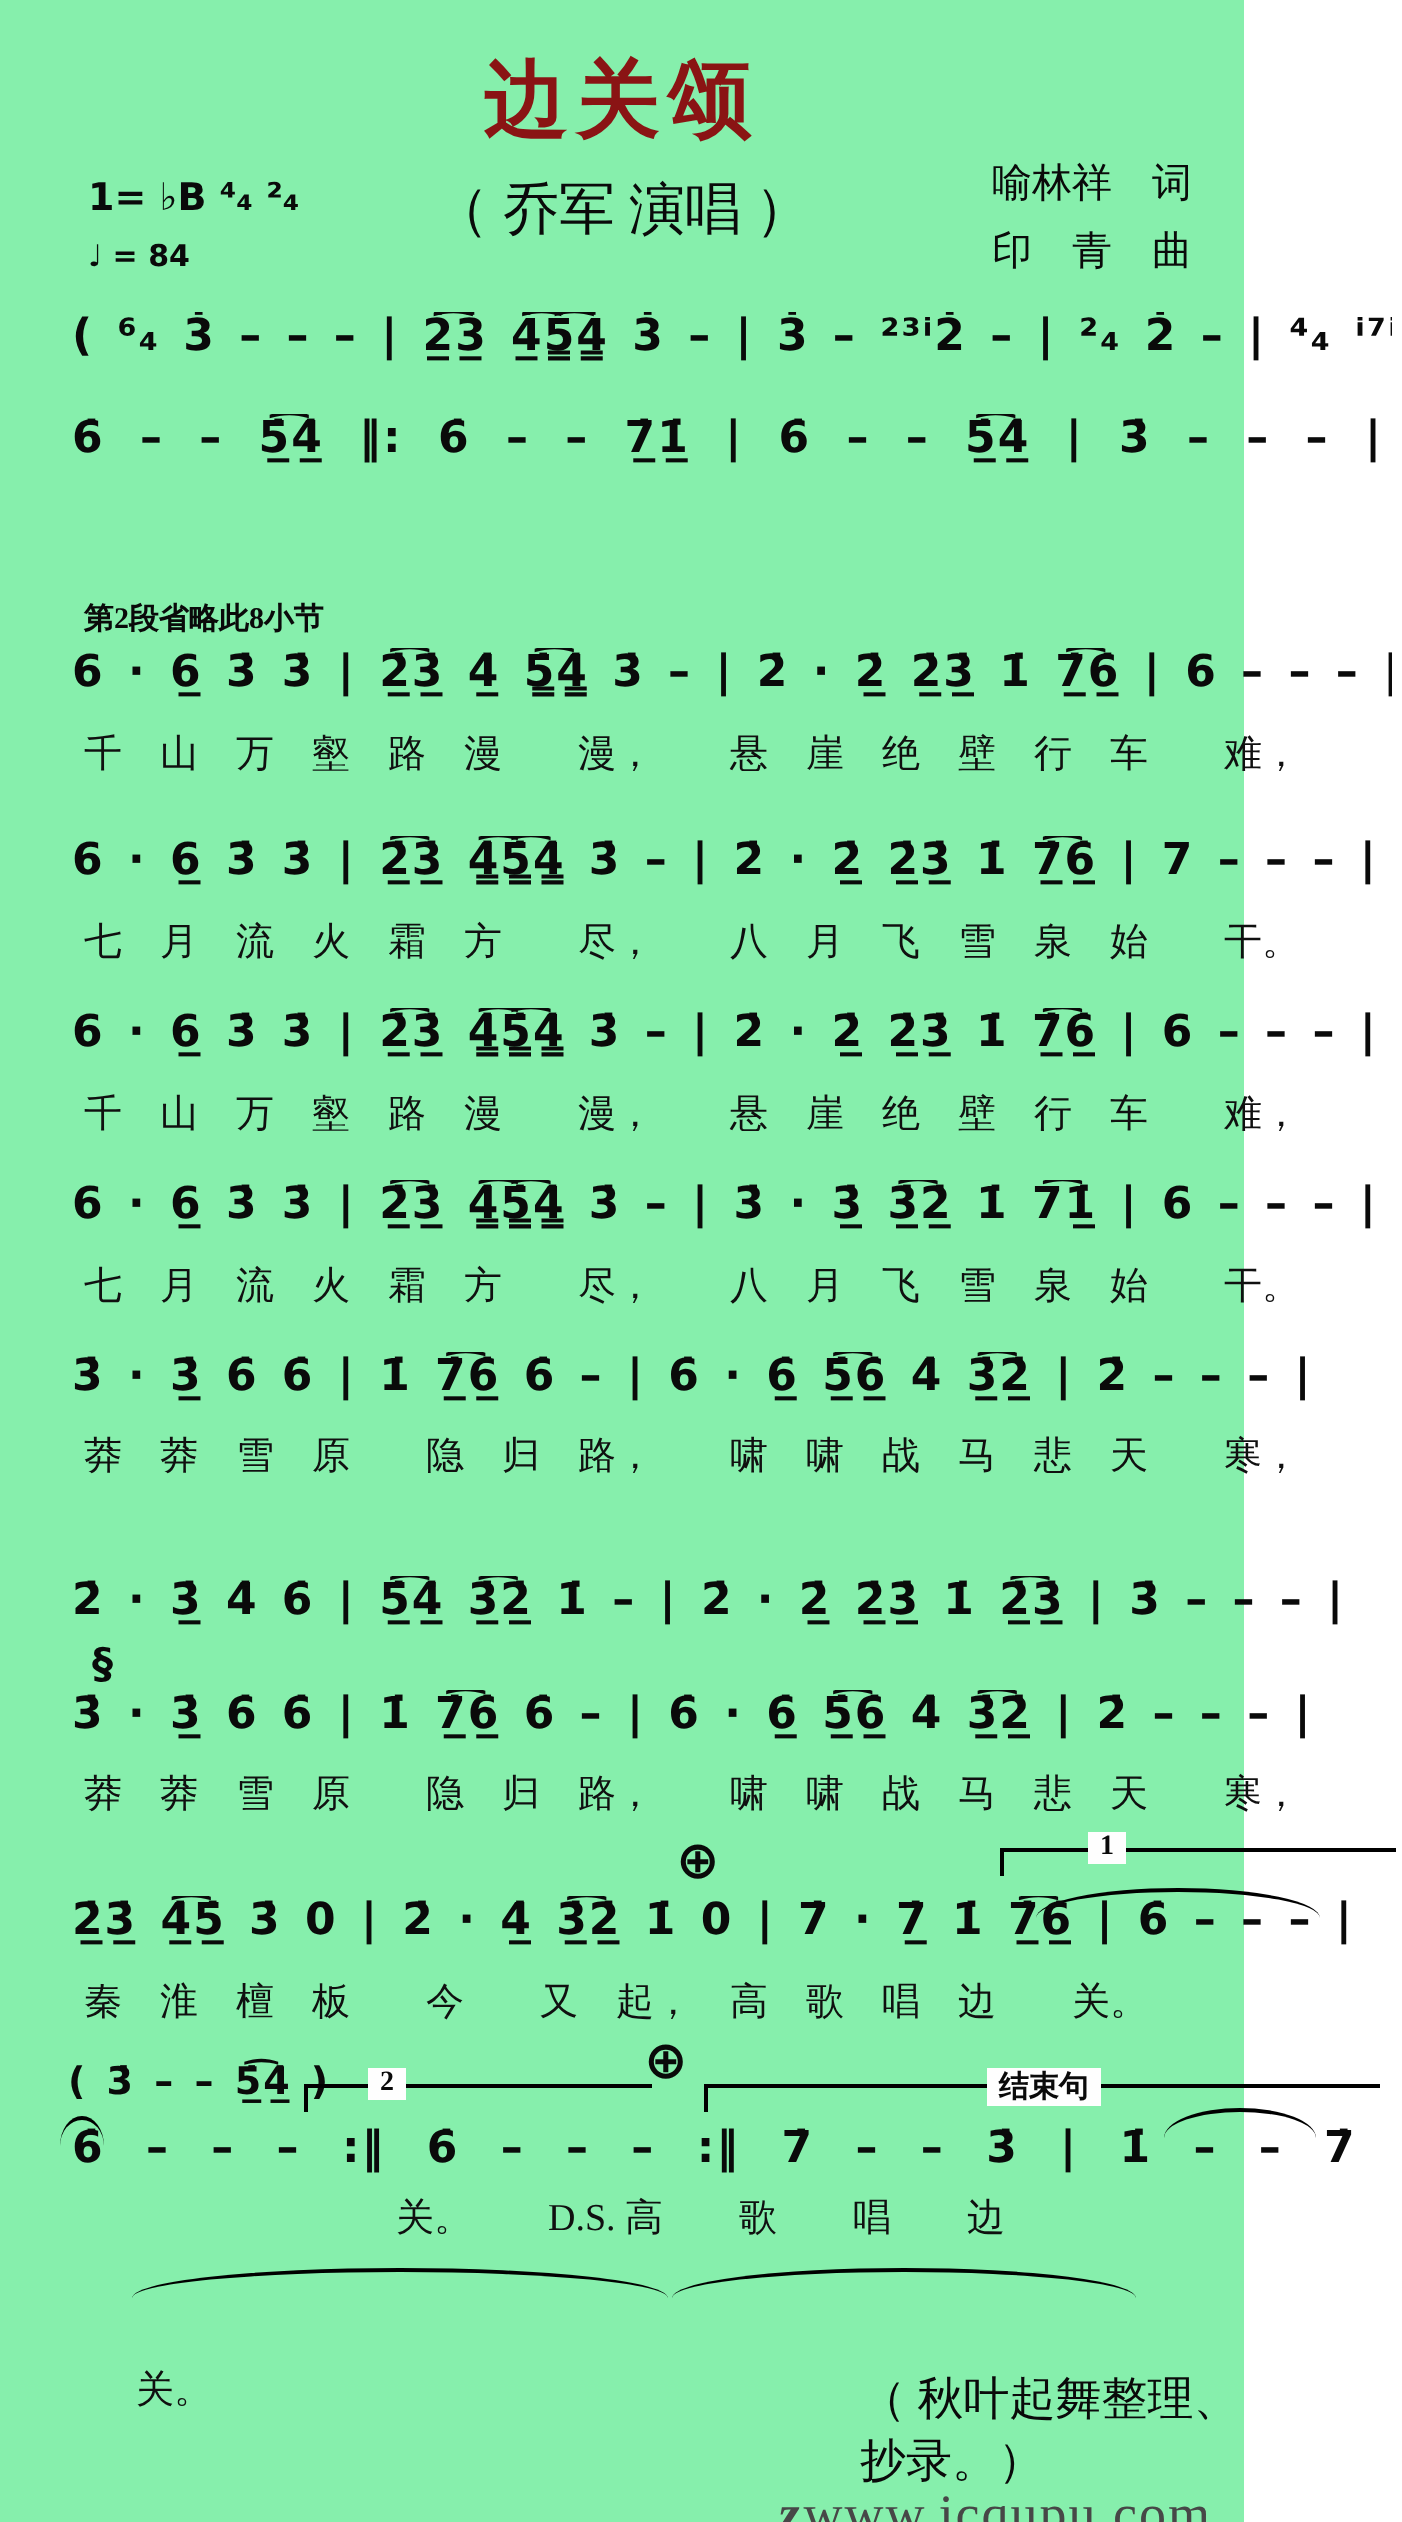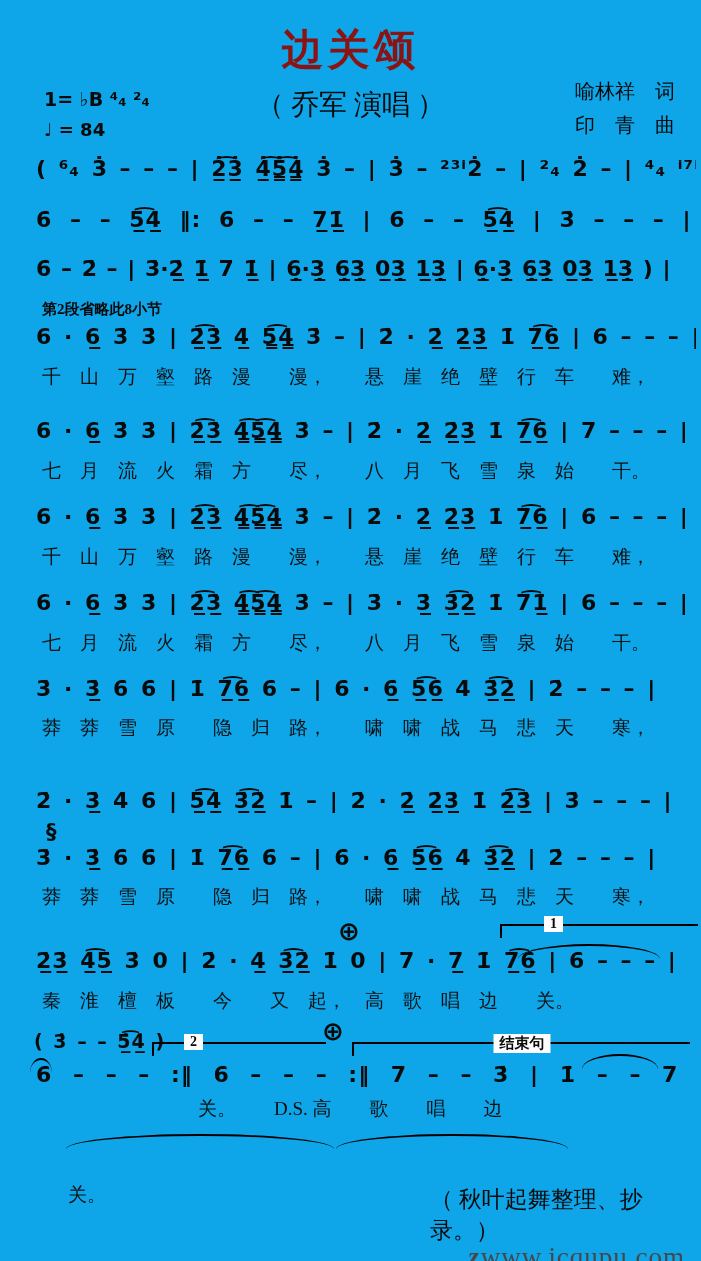--- a/index.html
+++ b/index.html
@@ -1,28 +1,28 @@
 <!DOCTYPE html>
 <html><head>
 <meta charset="utf-8">
 <style>
   html,body{margin:0;padding:0;background:#ffffff;}
   body{width:701px;height:1261px;overflow:hidden;
        font-family:"DejaVu Sans",sans-serif;color:#0a0a0a;}
-  .sheet{position:relative;width:701px;height:1261px;background:#0ea5e9;}
+  .sheet{position:relative;width:622px;height:1261px;background:#86efac;}
 
   .title{position:absolute;top:22px;left:0;width:100%;text-align:center;
          font-size:42px;font-weight:bold;color:#8a1414;letter-spacing:4px;
          font-family:"DejaVu Sans",sans-serif;}
   .subtitle{position:absolute;top:86px;left:0;width:100%;text-align:center;
             font-size:28px;font-family:"Liberation Serif",serif;}
   .credit{position:absolute;right:26px;font-size:20px;
           font-family:"Liberation Serif",serif;}
   .keysig{position:absolute;left:44px;top:88px;font-size:19px;font-weight:bold;}
-  .tempo{position:absolute;left:44px;top:119px;font-size:18px;font-weight:bold;}
+  .tempo{position:absolute;left:44px;top:119px;font-size:15px;font-weight:bold;}
 
   .music{position:absolute;left:36px;width:660px;white-space:nowrap;overflow:hidden;
          font-family:"DejaVu Sans",sans-serif;font-weight:bold;font-size:22px;
          letter-spacing:1px;word-spacing:3px;}
   .wide{word-spacing:12px;}
   .lyric{position:absolute;left:42px;white-space:nowrap;overflow:hidden;
          font-family:"Liberation Serif",serif;font-size:19px;color:#101010;}
 
   .smallnote{position:absolute;left:42px;font-size:15px;
              font-family:"Liberation Serif",serif;font-weight:bold;}
@@ -52,21 +52,20 @@
 
   <div class="title">边关颂</div>
   <div class="subtitle">（ 乔军 演唱 ）</div>
   <div class="credit" style="top:78px;">喻林祥　词</div>
   <div class="credit" style="top:112px;">印　青　曲</div>
   <div class="keysig">1= ♭B ⁴₄ ²₄</div>
   <div class="tempo">♩ = 84</div>
 
   <div class="music" style="top:156px;">( ⁶₄ 3̇ – – – | 2̲̇͡3̲̇ 4̲̇͡5̳̇͡4̳̇ 3̇ – | 3̇ – ²³ⁱ2̇ – | ²₄ 2̇ – | ⁴₄ ⁱ⁷ⁱ3̇ – – – |</div>
   <div class="music" style="top:207px;word-spacing:9px;">6̇ – – 5̲̇͡4̲̇ ‖: 6̇ – – 7̲̇1̲̇ | 6̇ – – 5̲̇͡4̲̇ | 3̇ – – – | 6̇ – – 5̲̇͡4̲̇ |</div>
-  <div class="music" style="top:256px;word-spacing:2px;letter-spacing:0;">6̇ – 2̇ – | 3̇·2̲̇ 1̲̇ 7 1̲̇ | 6̲̣·3̲̣ 6̲̣3̲̣ 0̲3̲̣ 1̲3̲̣ | 6̲̣·3̲̣ 6̲̣3̲̣ 0̲3̲̣ 1̲3̲̣ ) |</div>
 
   <div class="smallnote" style="top:300px;">第2段省略此8小节</div>
 
   <div class="music" style="top:324px;">6 · 6̲ 3̇ 3̇ | 2̲̇͡3̲̇ 4̲̇ 5̳̇͡4̳̇ 3̇ – | 2̇ · 2̲̇ 2̲̇3̲̇ 1̇ 7̲̇͡6̲̇ | 6 – – – |</div>
   <div class="lyric" style="top:364px;">千　山　万　壑　路　漫　　漫，　　悬　崖　绝　壁　行　车　　难，</div>
 
   <div class="music" style="top:418px;">6 · 6̲ 3̇ 3̇ | 2̲̇͡3̲̇ 4̳̇͡5̳̇͡4̳̇ 3̇ – | 2̇ · 2̲̇ 2̲̇3̲̇ 1̇ 7̲̇͡6̲̇ | 7 – – – |</div>
   <div class="lyric" style="top:458px;">七　月　流　火　霜　方　　尽，　　八　月　飞　雪　泉　始　　干。</div>
 
   <div class="music" style="top:504px;">6 · 6̲ 3̇ 3̇ | 2̲̇͡3̲̇ 4̳̇͡5̳̇͡4̳̇ 3̇ – | 2̇ · 2̲̇ 2̲̇3̲̇ 1̇ 7̲̇͡6̲̇ | 6 – – – |</div>

